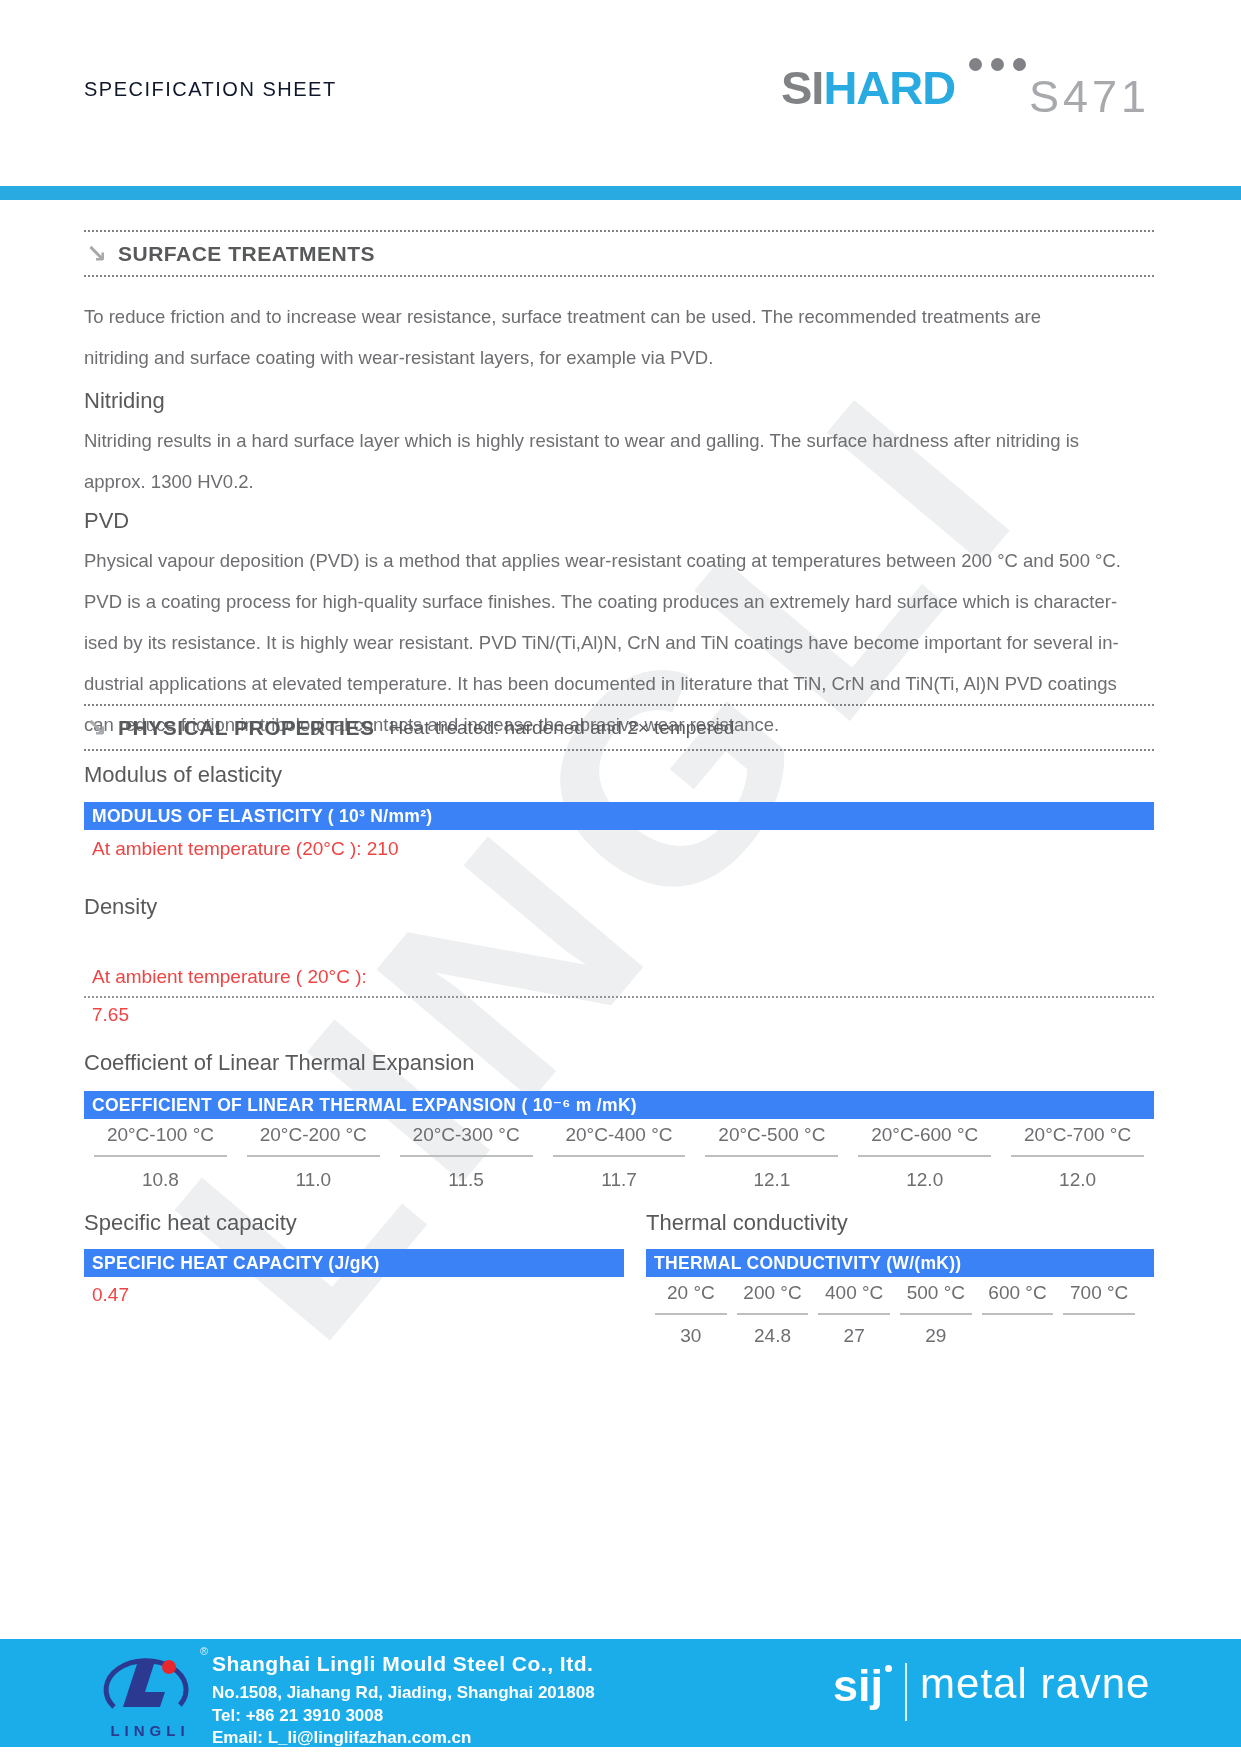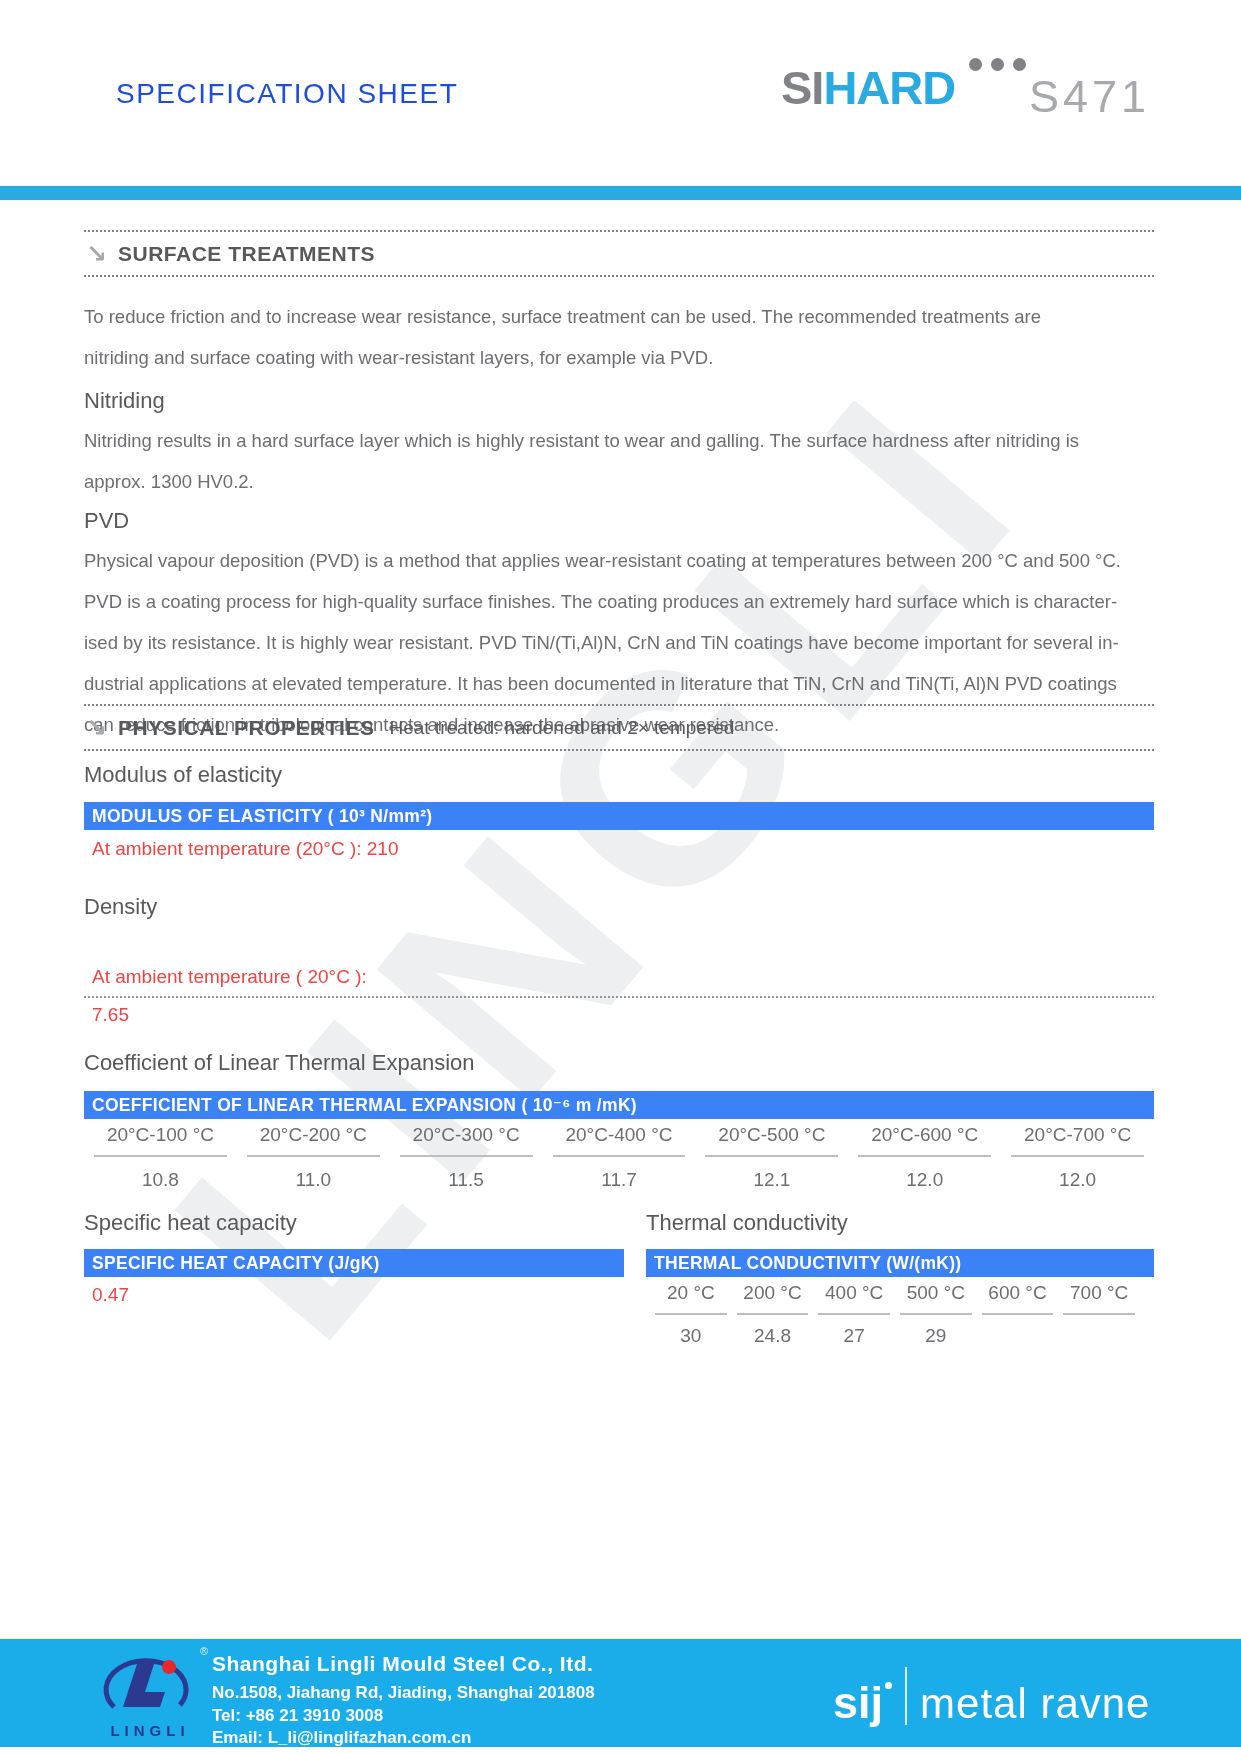--- a/index.html
+++ b/index.html
@@ -12,21 +12,21 @@
   
   .watermark {
     position: absolute; left: -200px; top: 700px; width: 1600px; height: 320px;
     font-size: 295px; font-weight: bold; letter-spacing: 26px;
     color: #edeff0; transform: rotate(-50deg); transform-origin: center;
     text-align: center; z-index: 0; user-select: none; line-height: 320px;
   }
   .layer { position: absolute; inset: 0; z-index: 1; }
 
   
-  .page-title { position: absolute; left: 84px; top: 78px; font-size: 28px; letter-spacing: 1.5px; color: #1d4ed8; margin-left: 32px; }
+  .page-title { position: absolute; left: 84px; top: 78px; font-size: 20px; letter-spacing: 1.5px; color: #0f172a; }
   .brand { position: absolute; left: 781px; top: 58px; width: 360px; height: 64px; }
   .brand-main { position: absolute; left: 0; top: 6px; font-size: 47px; font-weight: bold; letter-spacing: -1px; line-height: 1; }
   .brand-si { color: #808285; }
   .brand-hard { color: #29abe2; }
   .brand-dots { position: absolute; left: 188px; top: 0; display: flex; gap: 9px; }
   .brand-dot { width: 13px; height: 13px; border-radius: 50%; background: #808285; }
   .brand-model { position: absolute; left: 248px; top: 16px; font-size: 45px; font-weight: 200; color: #a7a9ac; letter-spacing: 4px; line-height: 1; }
   .top-bar { position: absolute; left: 0; top: 186px; width: 1241px; height: 14px; background: #29abe2; }
 
   
@@ -63,21 +63,21 @@
   
   .footer-band { position: absolute; left: 0; top: 1639px; width: 1241px; height: 108px; background: #1badea; }
   .lingli-logo { position: absolute; left: 98px; top: 1647px; }
   .lingli-word { position: absolute; left: 94px; top: 1722px; width: 112px; text-align: center; font-size: 15px; font-weight: bold; color: #2b3990; letter-spacing: 5px; }
   .tm { position: absolute; left: 200px; top: 1645px; font-size: 11px; color: rgba(255,255,255,0.85); }
   .f-line { position: absolute; left: 212px; color: #ffffff; font-weight: bold; }
   .f-company { top: 1652px; font-size: 21px; letter-spacing: 0.5px; }
   .f-address { top: 1683px; font-size: 17px; }
   .f-tel { top: 1706px; font-size: 17px; }
   .f-email { top: 1728px; font-size: 17px; }
-  .sij-wrap { position: absolute; left: 833px; top: 1663px; height: 62px; display: flex; align-items: flex-end; gap: 13px; color: #fff; }
+  .sij-wrap { position: absolute; left: 833px; top: 1663px; height: 62px; display: flex; align-items: flex-start; gap: 13px; color: #fff; }
   .sij-text { font-size: 45px; font-weight: bold; line-height: 1; display: flex; align-items: flex-start; }
   .sij-dot { width: 7px; height: 7px; border-radius: 50%; background: #fff; margin: 2px 0 0 2px; }
   .sij-div { width: 2px; height: 58px; background: rgba(255,255,255,0.85); }
   .metal-ravne { font-size: 42px; font-weight: 300; letter-spacing: 1px; line-height: 1; }
 </style>
 </head>
 <body>
 
 <div class="page">
 

